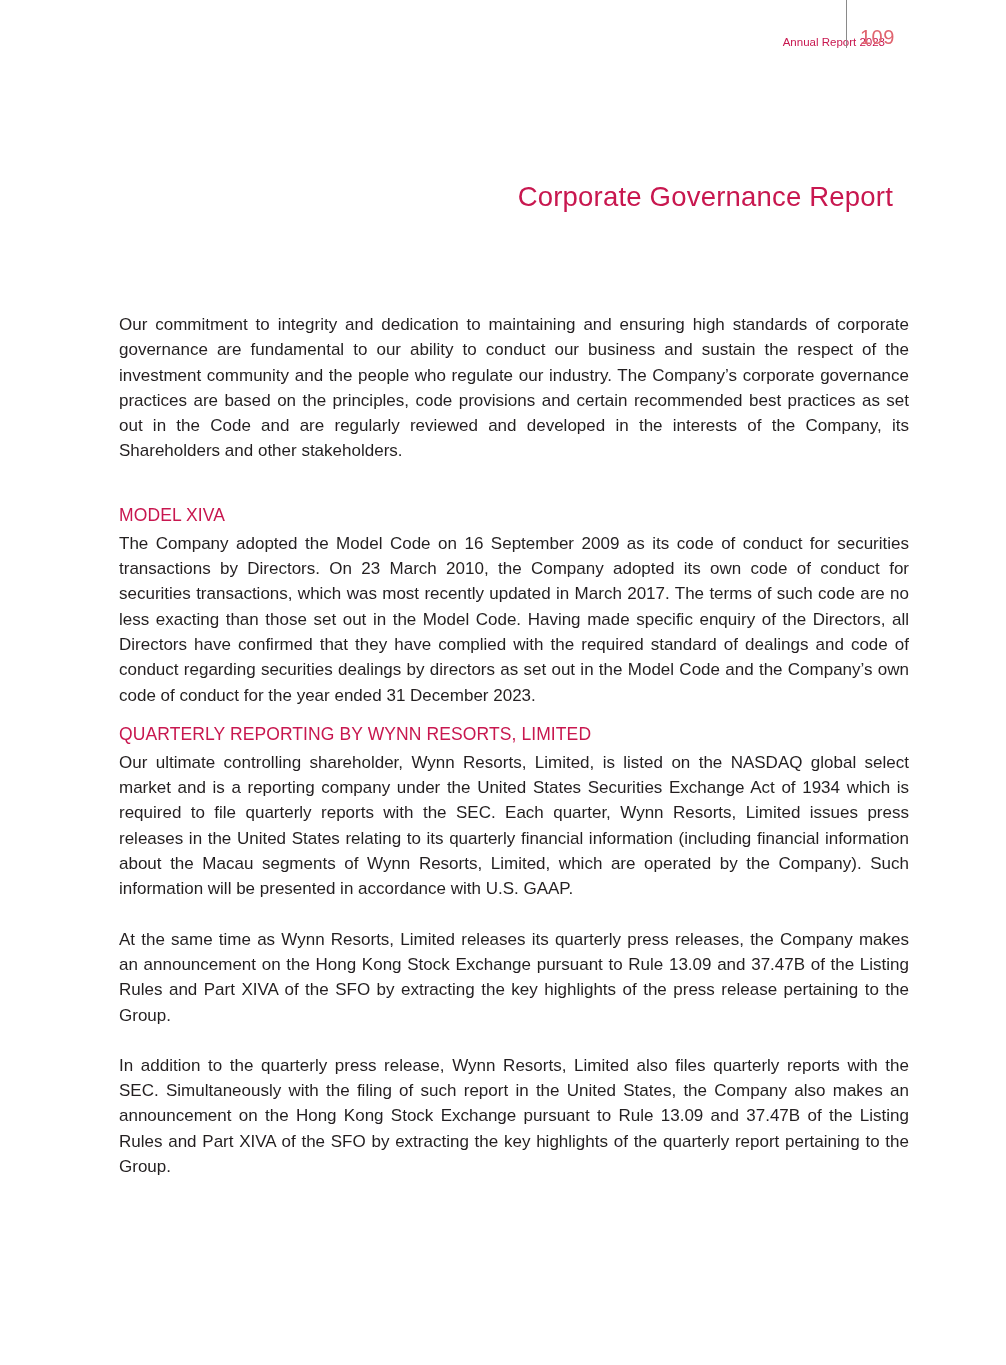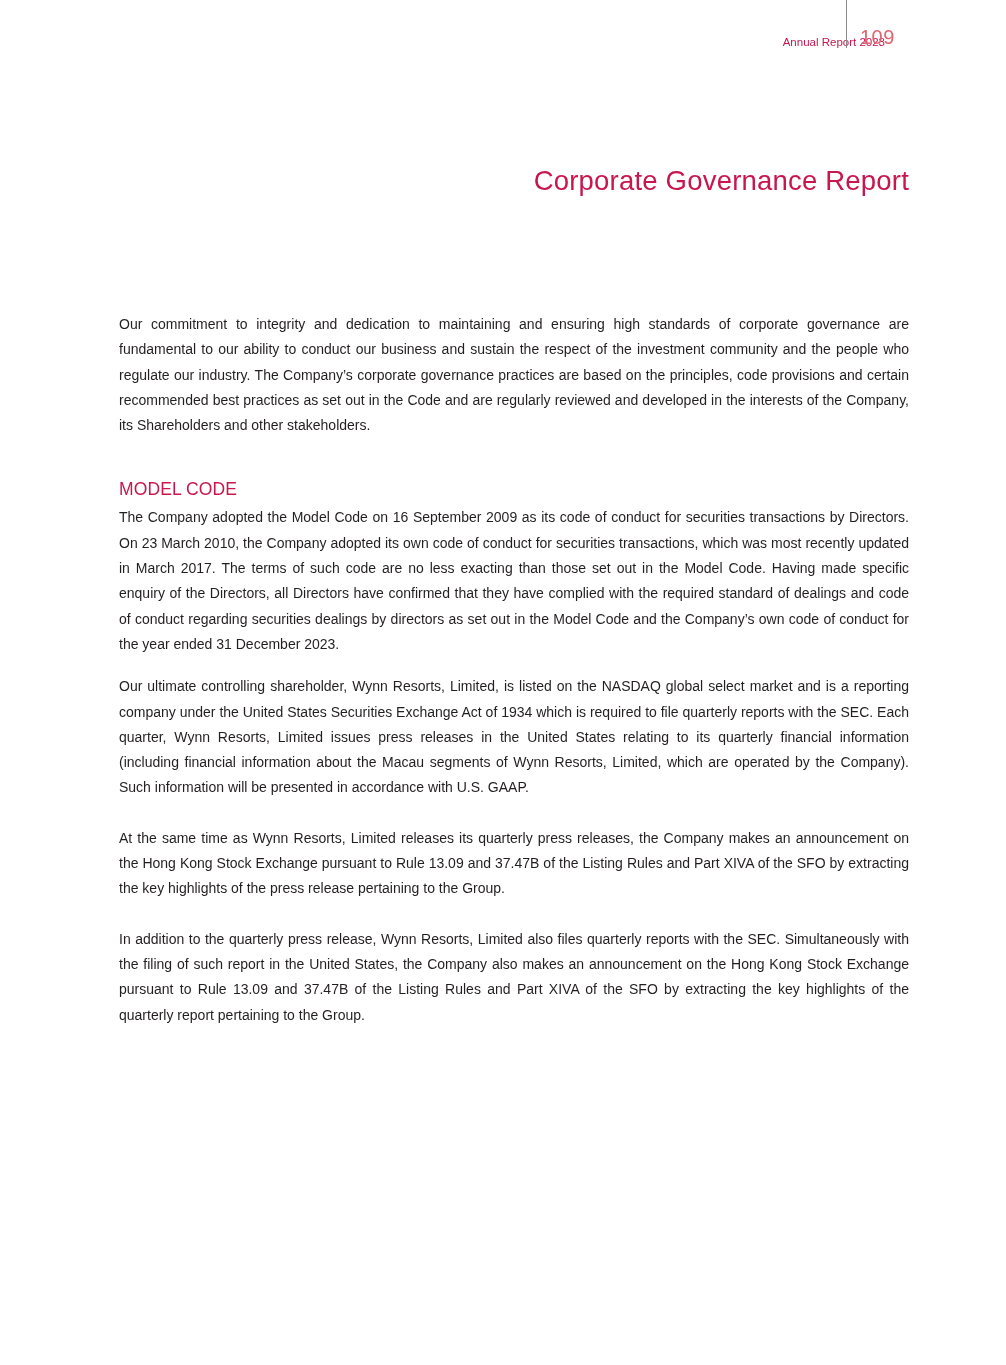--- a/index.html
+++ b/index.html
@@ -8,50 +8,51 @@
     .running-header { position: absolute; top: 0; right: 0; width: 1006px; height: 60px; padding-left: 48px; }
     .header-label { position: absolute; right: 121px; top: 36px; font-size: 11.5px; color: #c8174f;
       font-family: "Liberation Sans", sans-serif; white-space: nowrap; }
     .header-rule { position: absolute; left: 894px; top: 0; width: 1px; height: 48px; background: #8a8a8a; }
     .page-number { position: absolute; left: 908px; top: 20px; font-size: 20px; color: #e0646f;
       font-family: "Liberation Sans", sans-serif; letter-spacing: 0.5px; line-height: 34px; }
     .page-title { position: absolute; right: 97px; top: 165px; font-size: 27.5px; color: #c8174f;
       white-space: nowrap; letter-spacing: 0.2px; }
     .content { position: absolute; left: 119px; top: 309px; width: 790px; }
     .section-heading { font-size: 17.5px; color: #c8174f; margin: 0; line-height: 25px; letter-spacing: 0.1px; }
-    .para { font-size: 14px; line-height: 25.3px; text-align: justify; margin: 0; color: #231f20; }
+    .para { font-size: 17px; line-height: 25.3px; text-align: justify; margin: 0; color: #231f20; }
     .gap-small { height: 25px; }
     .gap-section { height: 14px; }
   </style>
 </head>
 <body>
 
 <div class="running-header">
   <span class="header-label">Annual Report 2023</span>
   <div class="header-rule"></div>
   <span class="page-number">109</span>
 </div>
 
-<h1 class="page-title" style="margin:0;font-weight:normal;">Corporate Governance Report</h1>
+<h1 class="page-title" style="margin:16px;font-weight:normal;">Corporate Governance Report</h1>
 
 <div class="content">
   <section>
     <p class="para" style="margin-top:3px;">Our commitment to integrity and dedication to maintaining and ensuring high standards of corporate governance are fundamental to our ability to conduct our business and sustain the respect of the investment community and the people who regulate our industry. The Company’s corporate governance practices are based on the principles, code provisions and certain recommended best practices as set out in the Code and are regularly reviewed and developed in the interests of the Company, its Shareholders and other stakeholders.</p>
     <div class="gap-small"></div>
   </section>
 
   <div class="gap-section"></div>
 
   <section>
-    <h2 class="section-heading" style="font-weight:normal;">MODEL CODE</h2>
+    <h2 class="section-heading" style="font-weight:normal;">MODEL XIVA</h2>
     <p class="para" style="margin-top:3px;">The Company adopted the Model Code on 16 September 2009 as its code of conduct for securities transactions by Directors. On 23 March 2010, the Company adopted its own code of conduct for securities transactions, which was most recently updated in March 2017. The terms of such code are no less exacting than those set out in the Model Code. Having made specific enquiry of the Directors, all Directors have confirmed that they have complied with the required standard of dealings and code of conduct regarding securities dealings by directors as set out in the Model Code and the Company’s own code of conduct for the year ended 31 December 2023.</p>
   </section>
 
   <div class="gap-section"></div>
 
   <section>
+    <h2 class="section-heading" style="font-weight:normal;">QUARTERLY REPORTING BY WYNN RESORTS, LIMITED</h2>
     <p class="para" style="margin-top:3px;">Our ultimate controlling shareholder, Wynn Resorts, Limited, is listed on the NASDAQ global select market and is a reporting company under the United States Securities Exchange Act of 1934 which is required to file quarterly reports with the SEC. Each quarter, Wynn Resorts, Limited issues press releases in the United States relating to its quarterly financial information (including financial information about the Macau segments of Wynn Resorts, Limited, which are operated by the Company). Such information will be presented in accordance with U.S. GAAP.</p>
     <div class="gap-small"></div>
     <p class="para">At the same time as Wynn Resorts, Limited releases its quarterly press releases, the Company makes an announcement on the Hong Kong Stock Exchange pursuant to Rule 13.09 and 37.47B of the Listing Rules and Part XIVA of the SFO by extracting the key highlights of the press release pertaining to the Group.</p>
     <div class="gap-small"></div>
     <p class="para">In addition to the quarterly press release, Wynn Resorts, Limited also files quarterly reports with the SEC. Simultaneously with the filing of such report in the United States, the Company also makes an announcement on the Hong Kong Stock Exchange pursuant to Rule 13.09 and 37.47B of the Listing Rules and Part XIVA of the SFO by extracting the key highlights of the quarterly report pertaining to the Group.</p>
   </section>
 </div>
 
 </body></html>

